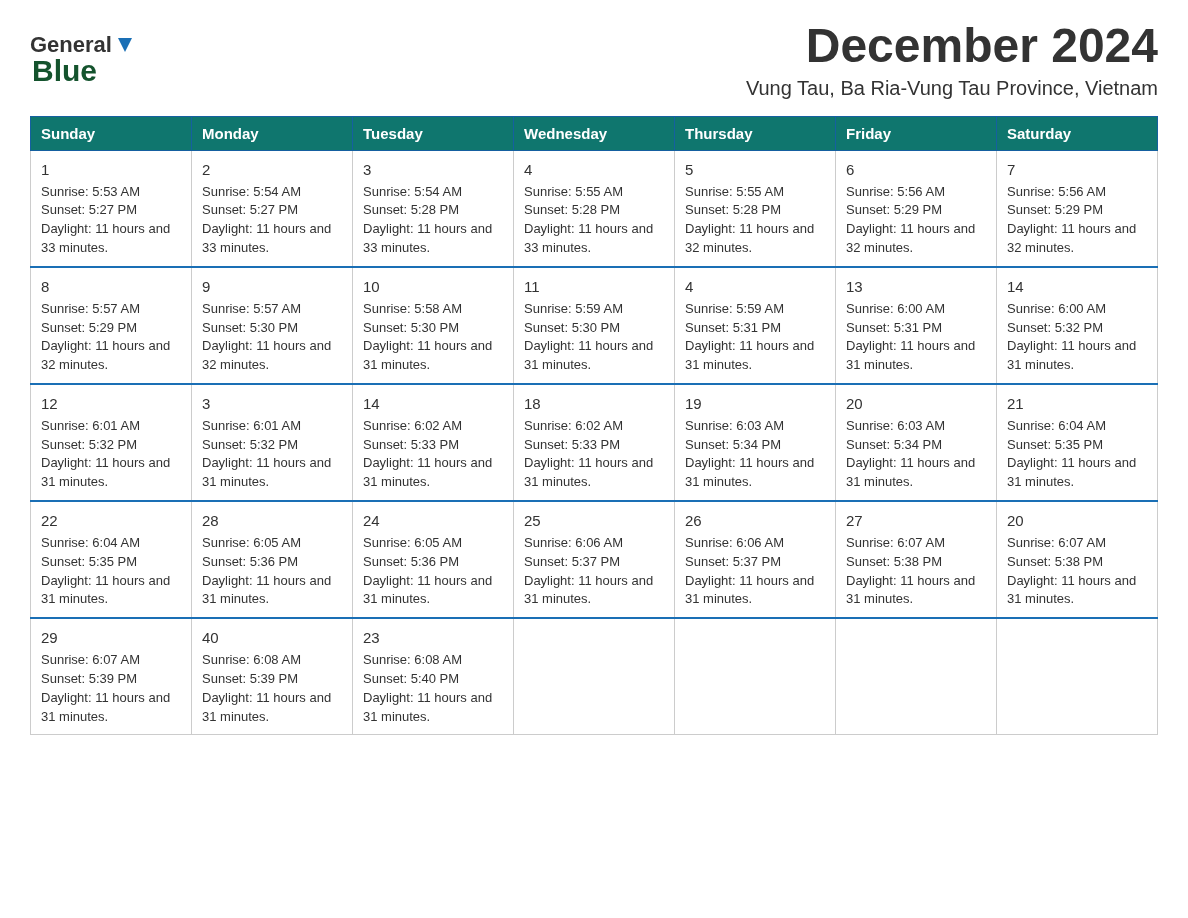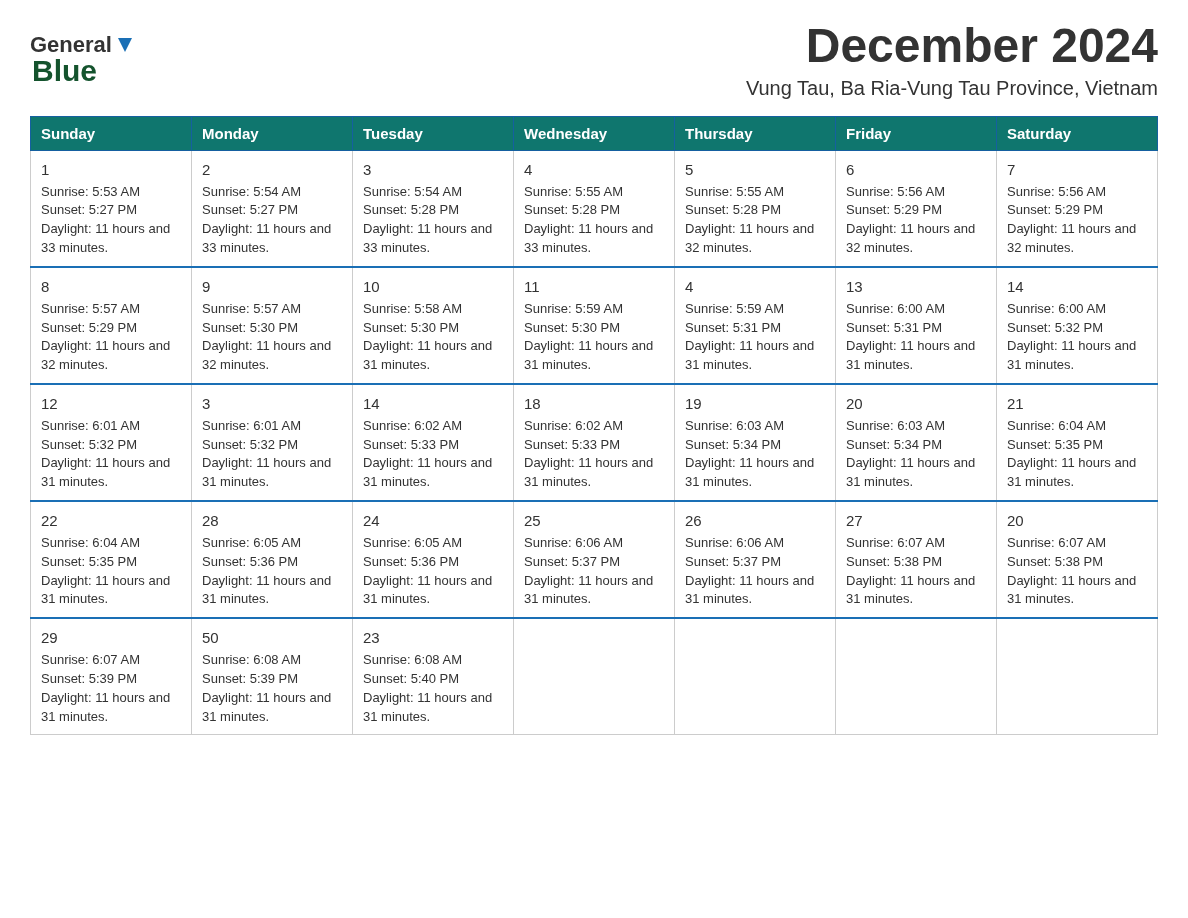--- a/index.html
+++ b/index.html
@@ -296,21 +296,21 @@
         </td>
       </tr>
       <tr class="row-separator">
         <td>
           <span class="day-number">29</span>
           <span class="day-info">Sunrise: 6:07 AM</span><br>
           <span class="day-info">Sunset: 5:39 PM</span><br>
           <span class="day-info">Daylight: 11 hours and 31 minutes.</span>
         </td>
         <td>
-          <span class="day-number">50</span>
+          <span class="day-number">40</span>
           <span class="day-info">Sunrise: 6:08 AM</span><br>
           <span class="day-info">Sunset: 5:39 PM</span><br>
           <span class="day-info">Daylight: 11 hours and 31 minutes.</span>
         </td>
         <td>
           <span class="day-number">23</span>
           <span class="day-info">Sunrise: 6:08 AM</span><br>
           <span class="day-info">Sunset: 5:40 PM</span><br>
           <span class="day-info">Daylight: 11 hours and 31 minutes.</span>
         </td>

